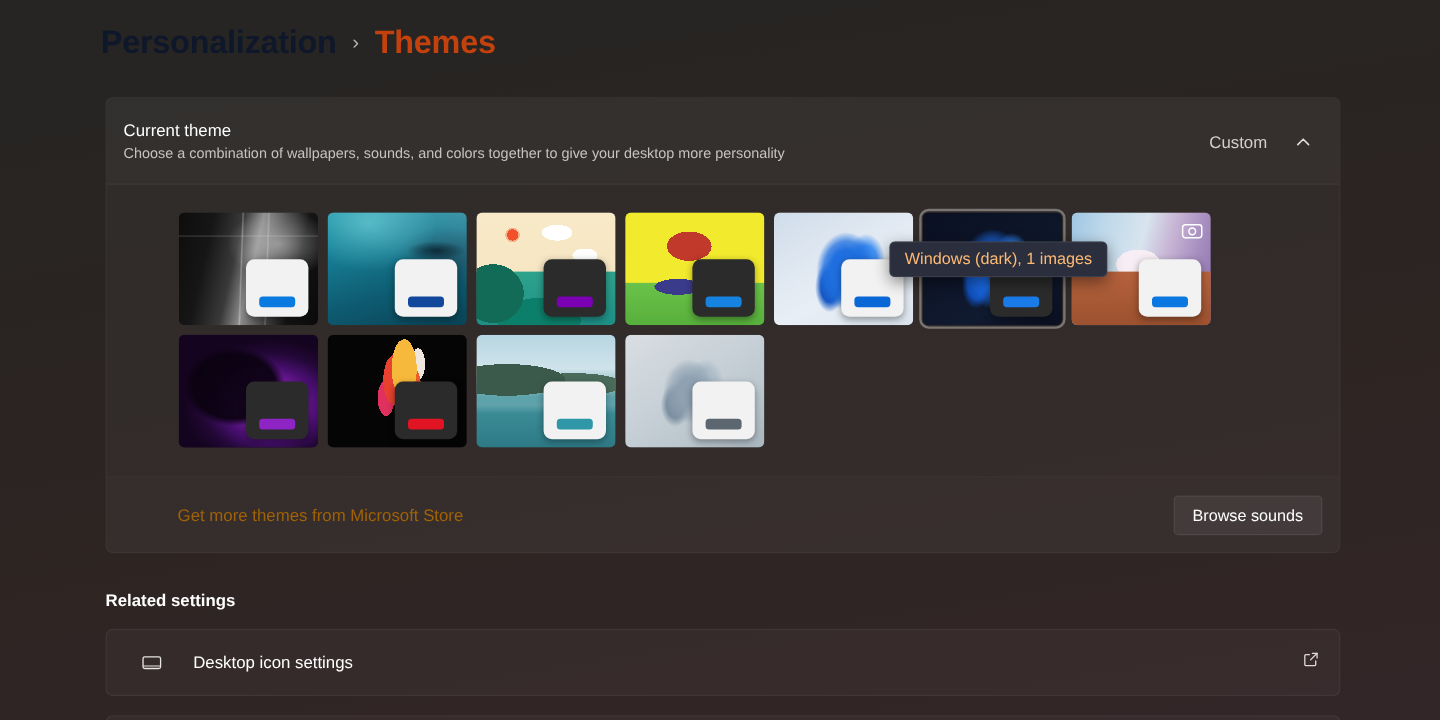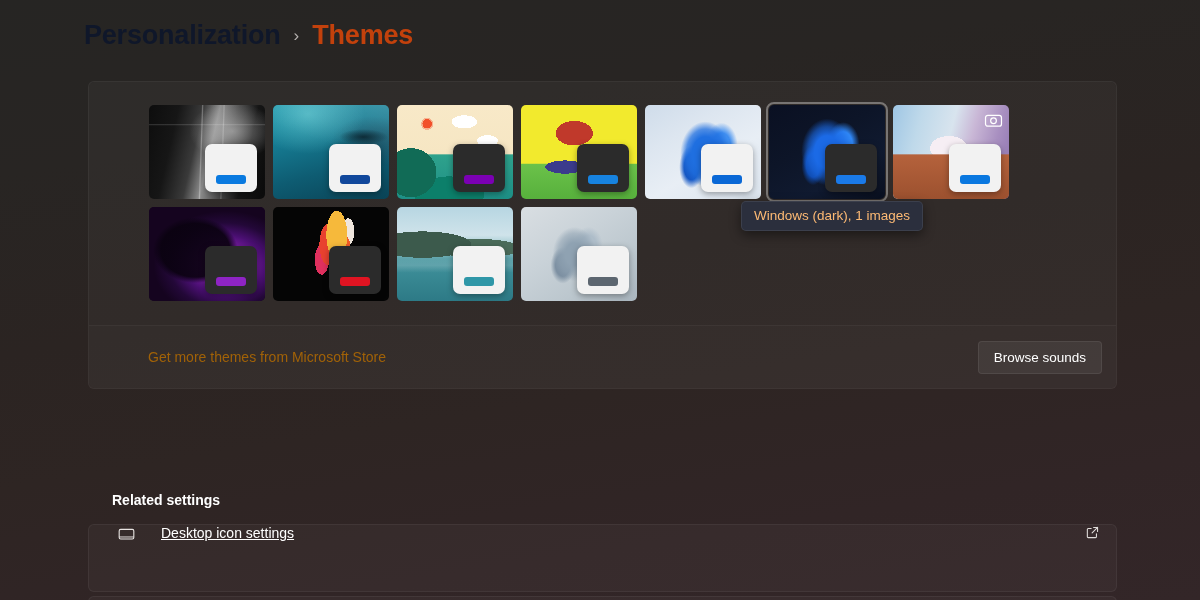--- a/index.html
+++ b/index.html
@@ -329,36 +329,34 @@
   }
 
   
   .related-title {
     position: absolute;
     left: 88px;
     top: 492px;
     font-size: 14px;
     font-weight: 700;
     color: #ffffff;
-    margin-left: 24px;
   }
   .related-card {
     position: absolute;
     left: 88px;
     top: 524px;
     width: 1029px;
-    height: 68px;
+    height: 56px;
     border-radius: 6px;
     background: rgba(255,255,255,0.030);
     border: 1px solid rgba(255,255,255,0.055);
     display: flex;
-    align-items: flex-start;
+    align-items: center;
     padding: 0 16px 0 0;
     cursor: pointer;
-    text-decoration: underline;
   }
   .related-icon {
     width: 46px;
     display: flex;
     justify-content: center;
     align-items: center;
     margin-left: 14px;
     color: #e9e5e3;
   }
   .related-label {
@@ -385,20 +383,34 @@
 <body>
 
 <div class="breadcrumb">
   <span class="crumb-parent">Personalization</span>
   <span class="crumb-sep">›</span>
   <span class="crumb-current">Themes</span>
 </div>
 
 <div class="theme-card">
 
+  <div class="card-header">
+    <div class="card-header-text">
+      <div class="card-title">Current theme</div>
+      <div class="card-sub">Choose a combination of wallpapers, sounds, and colors together to give your desktop more personality</div>
+    </div>
+    <div class="header-right">
+      <span class="header-value">Custom</span>
+      <span class="chev">
+        <svg viewBox="0 0 16 16" width="16" height="16" fill="none" stroke="currentColor" stroke-width="1.3" stroke-linecap="round" stroke-linejoin="round">
+          <path d="M3.5 10.5 L8 6 L12.5 10.5"></path>
+        </svg>
+      </span>
+    </div>
+  </div>
 
   <div class="thumb-area">
     <div class="thumb-row" id="row1">
         <div class="thumb">
           <div class="thumb-bg wp-arch"></div>
           <div class="mini light">
             <div class="mini-bar" style="background: rgb(10, 122, 224);"></div>
           </div>
         </div>
         <div class="thumb">

